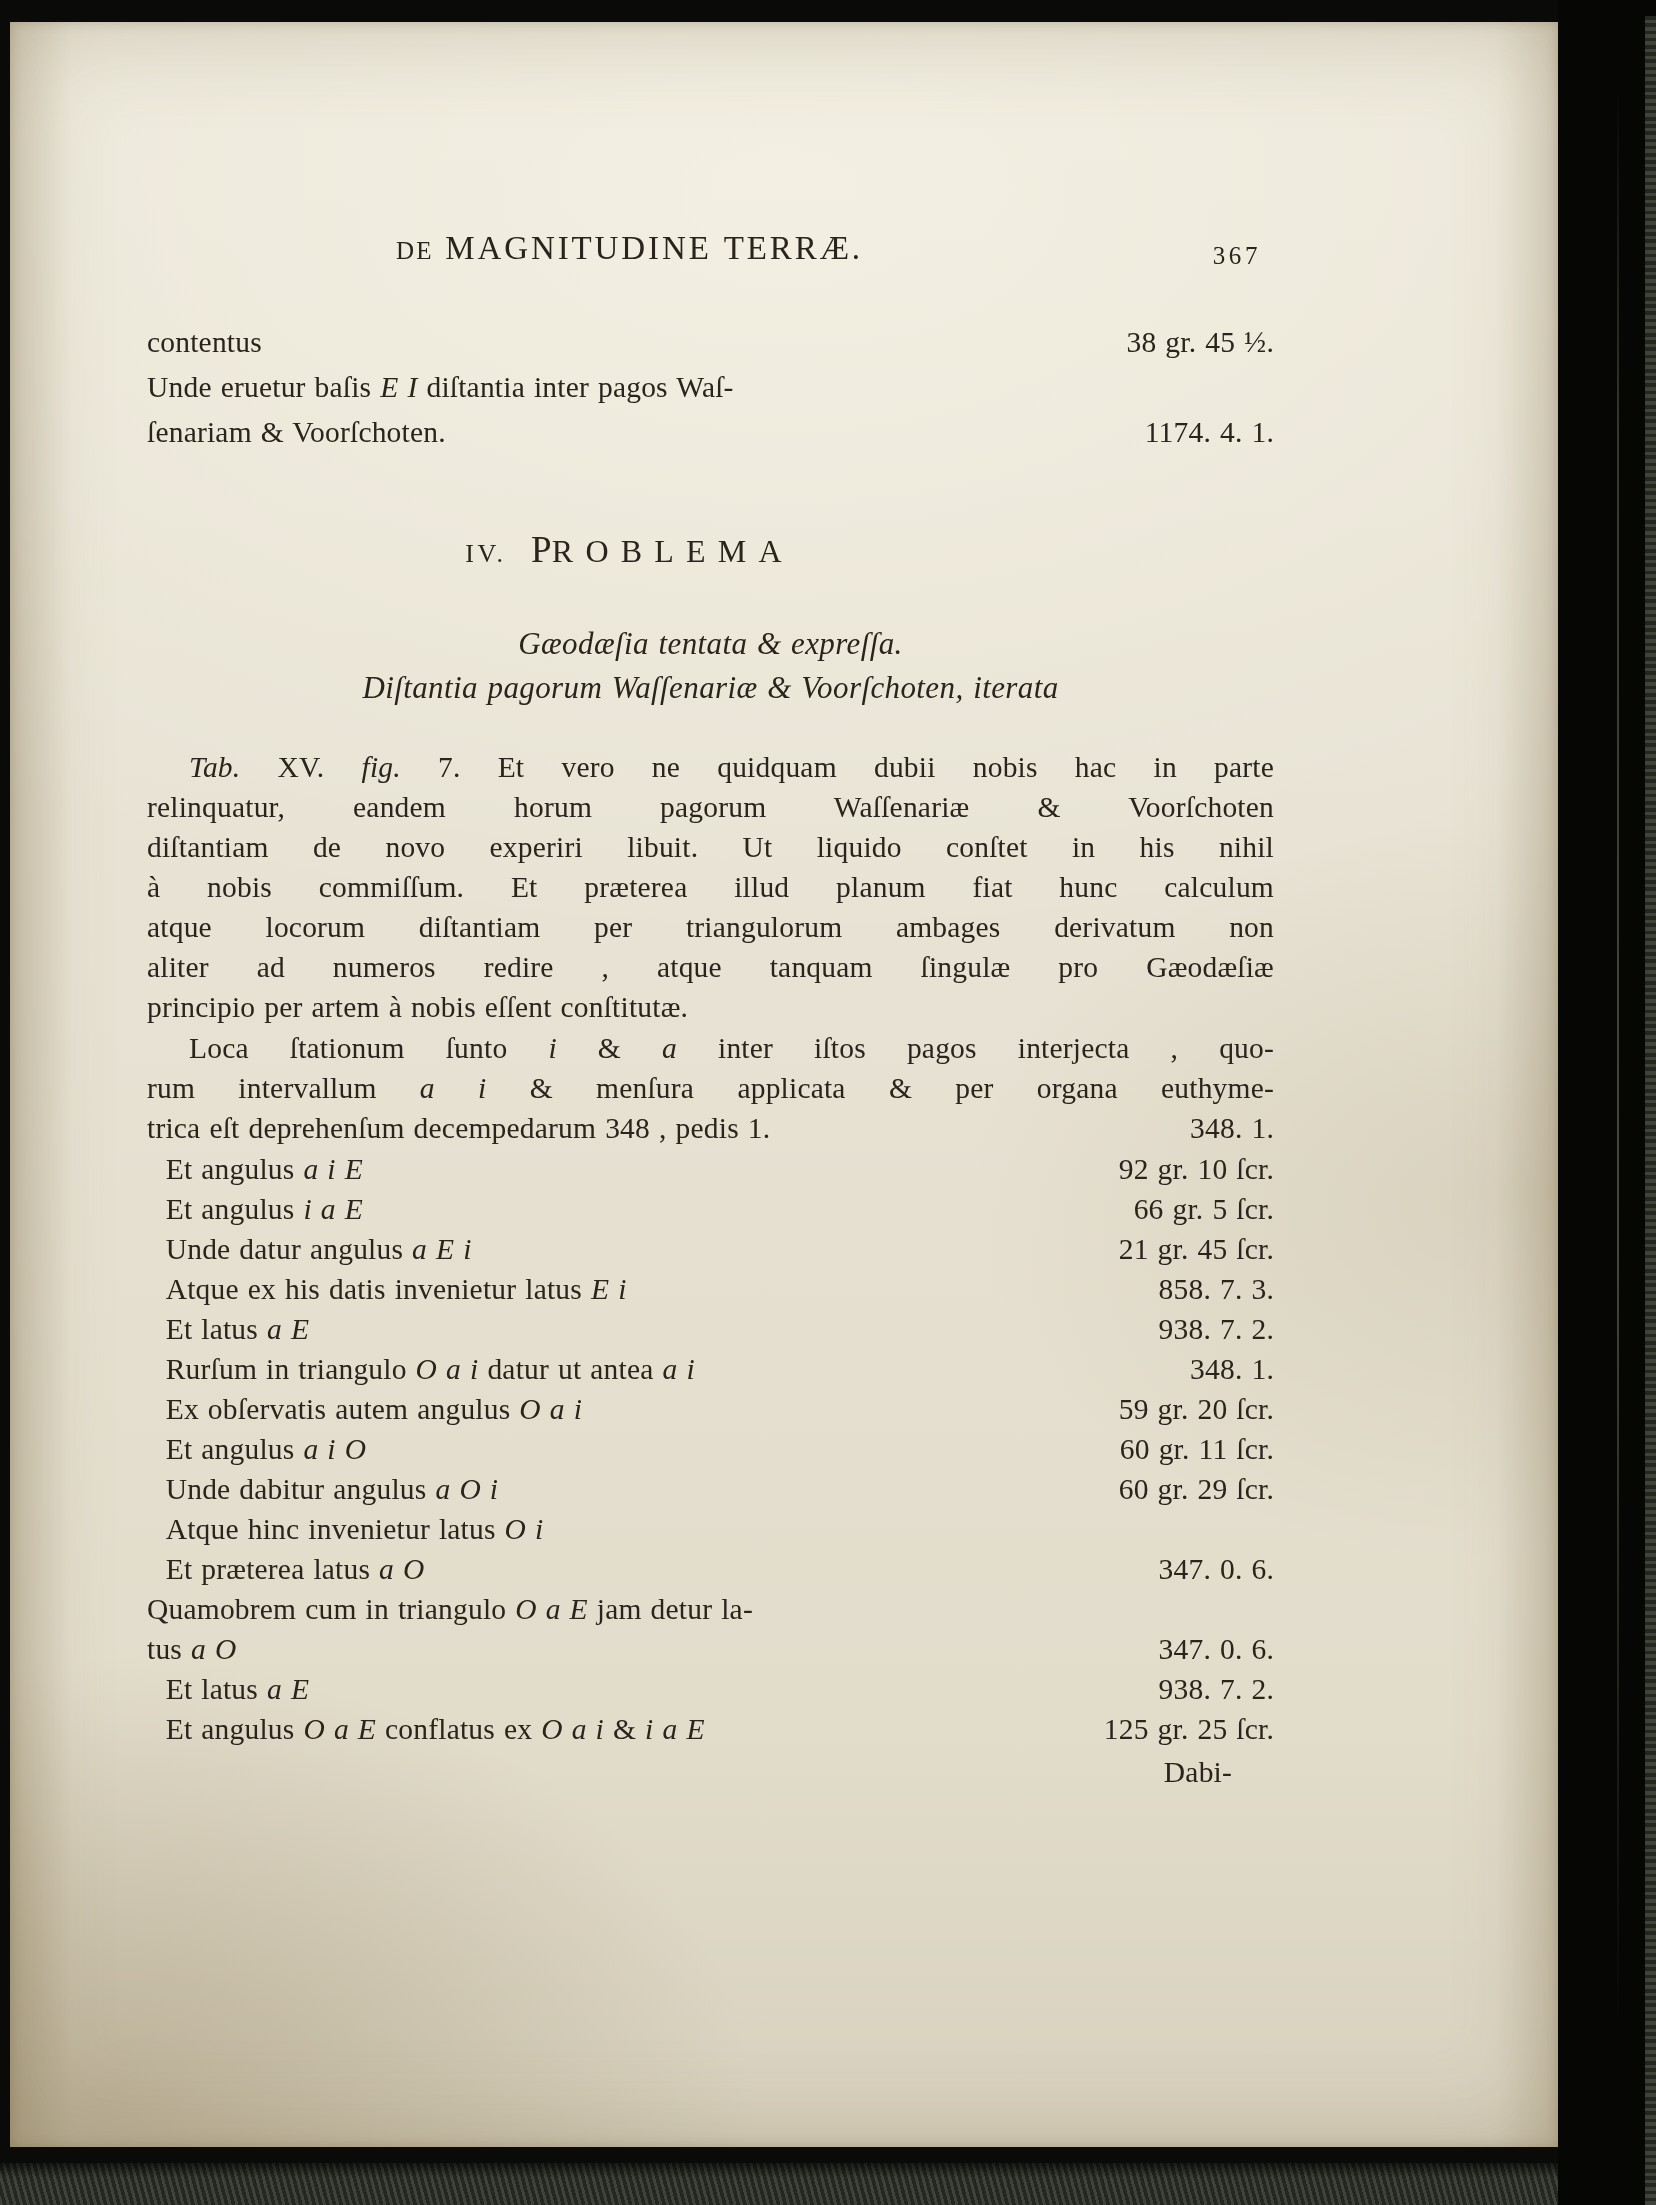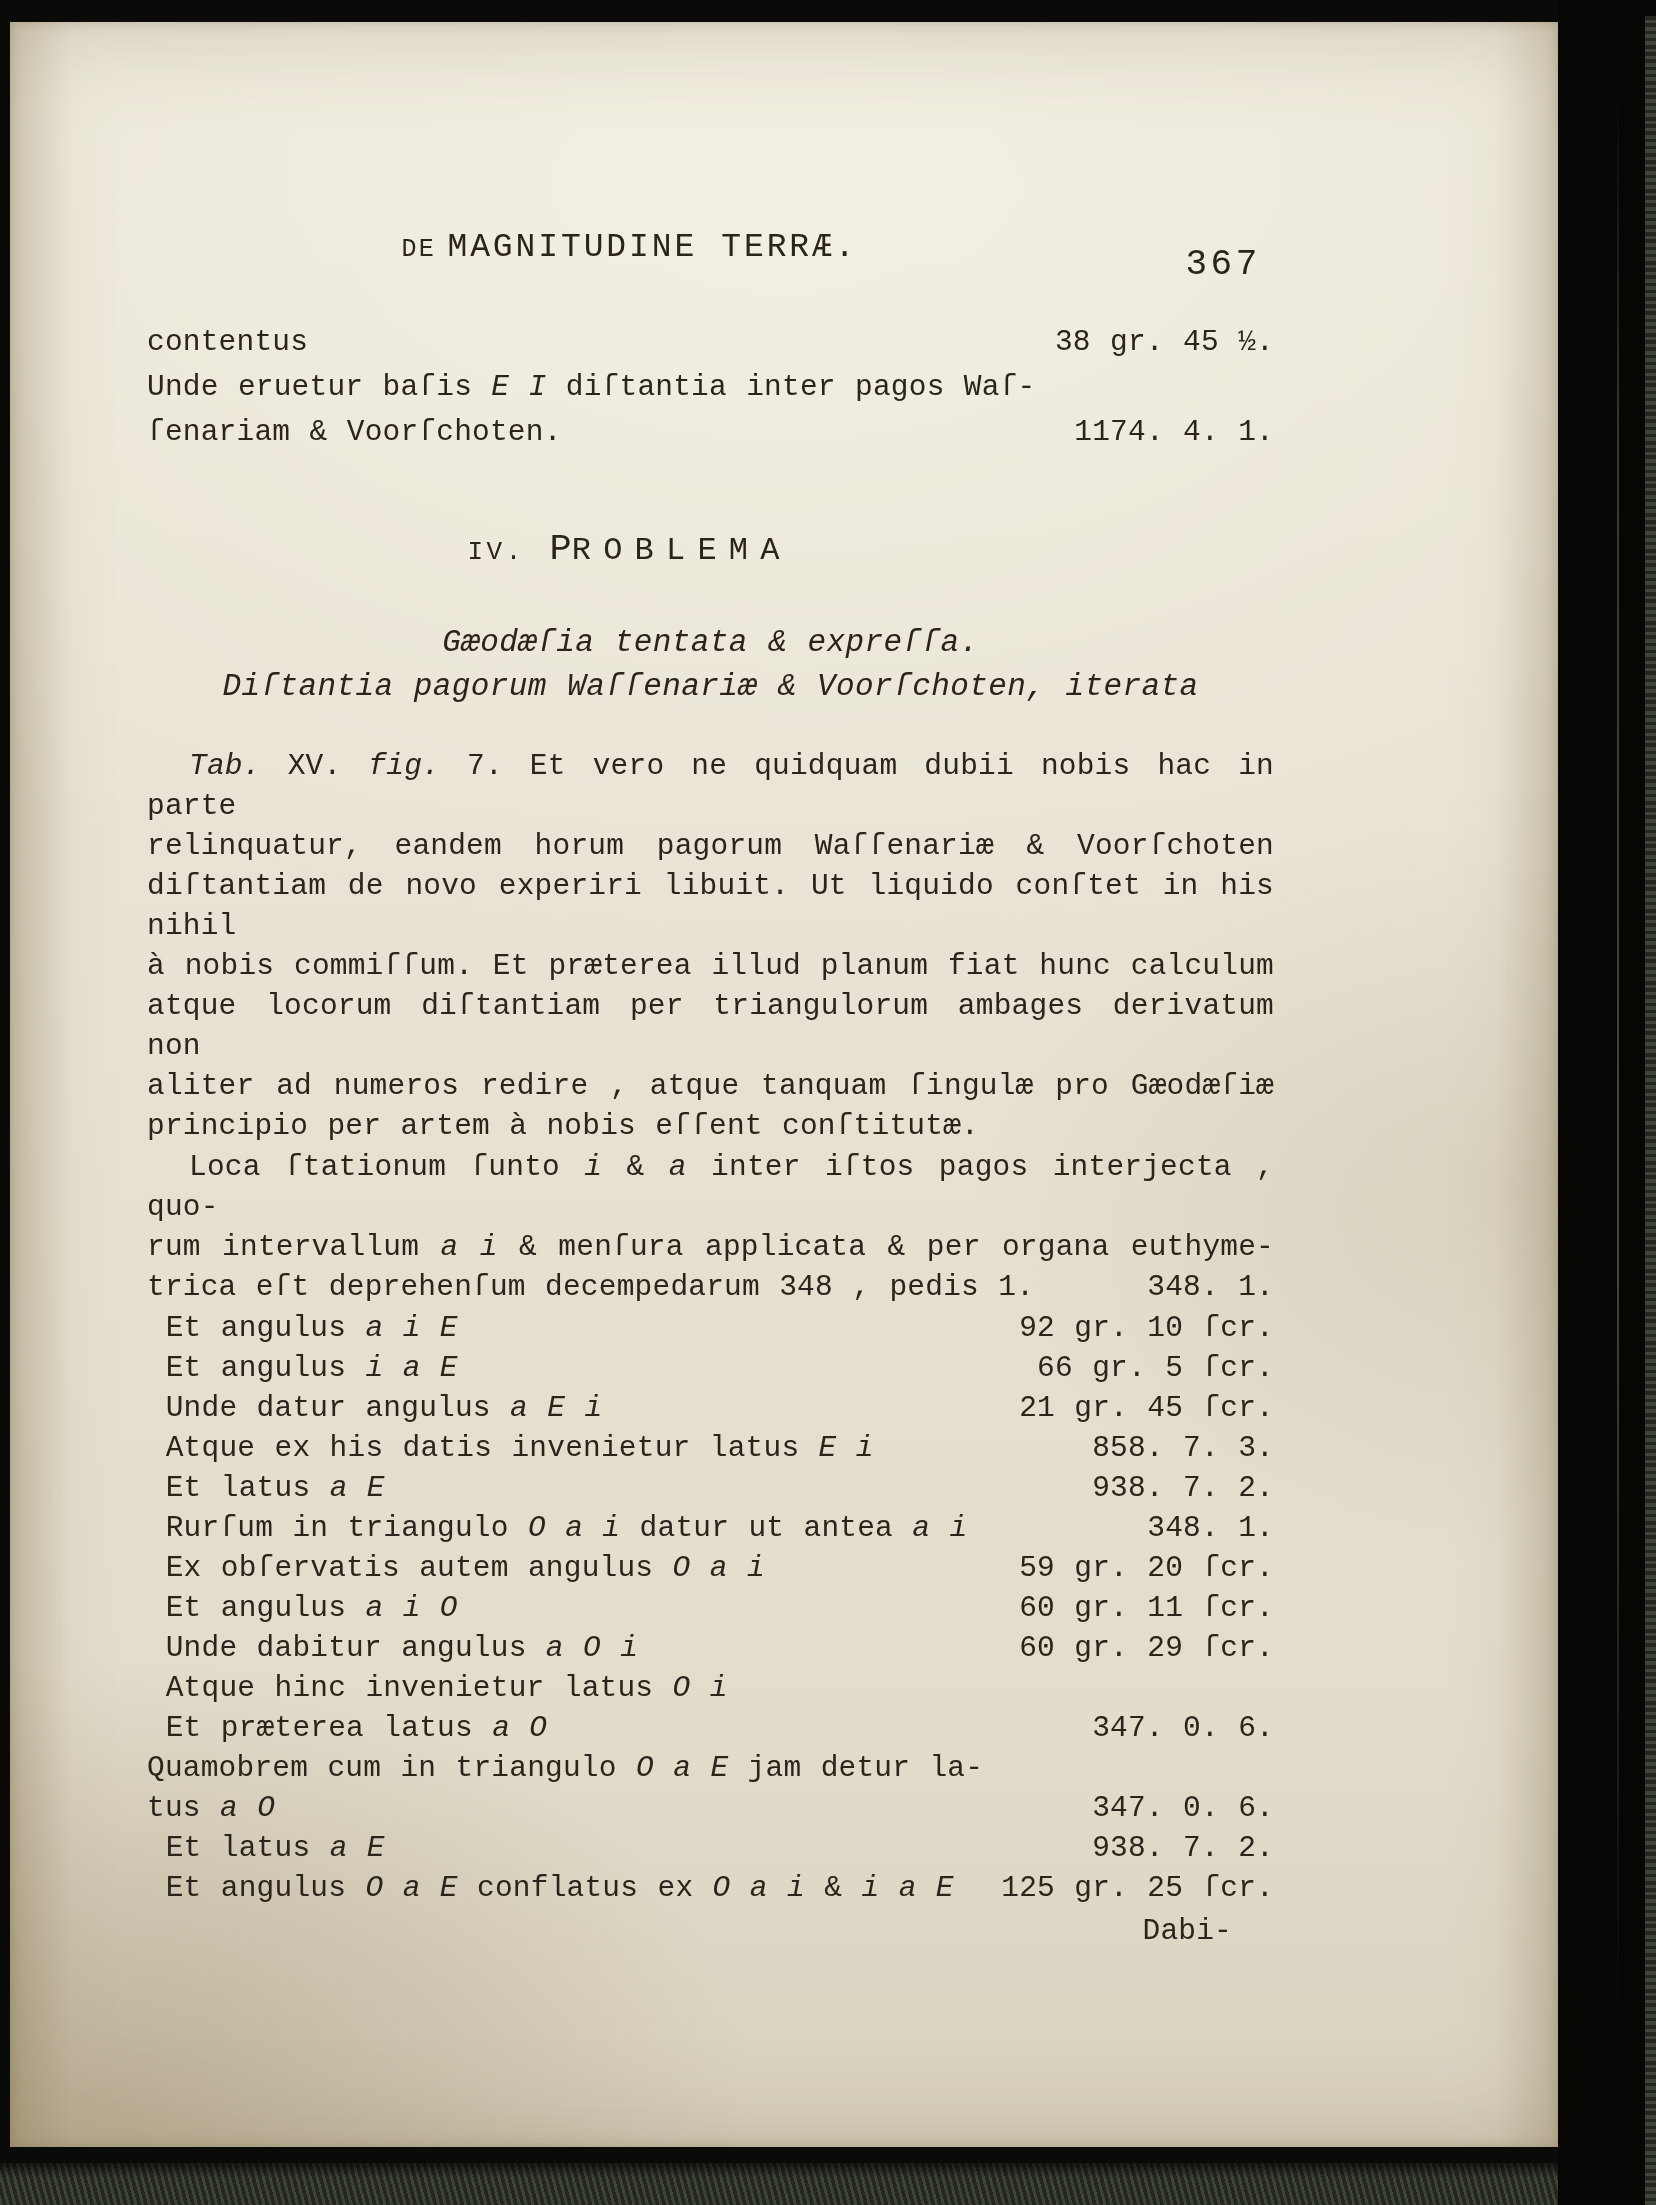--- a/index.html
+++ b/index.html
@@ -1,38 +1,38 @@
 <!DOCTYPE html>
 <html style="font-size:11.5px"><head>
 <meta charset="utf-8">
 <style>
   *{box-sizing:border-box;}
   html,body{margin:0;padding:0;background:#000;}
   .scan{position:relative;width:1656px;height:2205px;background:#0a0a09;overflow:hidden;
-        font-family:Liberation Mono, monospace;color:#2b241c;}
+        font-family:Liberation Serif, serif;color:#2b241c;}
 
   
   .paper{position:absolute;left:10px;top:21.6px;width:1548px;height:2125px;
     background:
       radial-gradient(140% 60% at 50% 8%, rgba(252,250,238,0.50) 0%, rgba(252,250,238,0) 60%),
       radial-gradient(60% 30% at 6% 98%, rgba(118,98,58,0.30) 0%, rgba(118,98,58,0) 70%),
       radial-gradient(50% 25% at 97% 55%, rgba(140,120,80,0.14) 0%, rgba(140,120,80,0) 70%),
       linear-gradient(90deg, rgba(128,108,66,0.22) 0%, rgba(128,108,66,0) 4%, rgba(128,108,66,0) 96%, rgba(128,108,66,0.18) 100%),
       linear-gradient(180deg,#eae5d7 0%,#e7e2d3 45%,#e2dccb 80%,#d8d1be 100%);
     box-shadow: inset 0 0 101px rgba(115,98,62,0.30), inset 0 0 11.5px rgba(90,74,44,0.25);}
 
   .content{position:absolute;left:137px;top:206px;width:1127px;
            font-size:29.5px;line-height:40px;letter-spacing:0.2px;word-spacing:1.4px;}
 
   
   .runhead{position:relative;height:47px;}
   .title{position:absolute;left:calc(50% - 81px);transform:translateX(-50%);
          white-space:nowrap;font-size:33px;letter-spacing:2.9px;}
   .title .small{font-size:25px;letter-spacing:2.2px;margin-right:11.5px;}
-  .pageno{position:absolute;right:13px;top:17px;font-size:36px;letter-spacing:3.6px;}
+  .pageno{position:absolute;right:13px;top:8px;font-size:25px;letter-spacing:3.6px;}
 
   
   .line{position:relative;min-height:40px;}
   .line.ind{text-indent:42px;}
   .line.hasval{display:flex;justify-content:space-between;align-items:baseline;}
   .line.just{text-align:justify;text-align-last:justify;}
   .lab{display:inline;}
   .val{white-space:nowrap;margin-left:17px;text-align:center;}
   .it{font-style:italic;}
 

